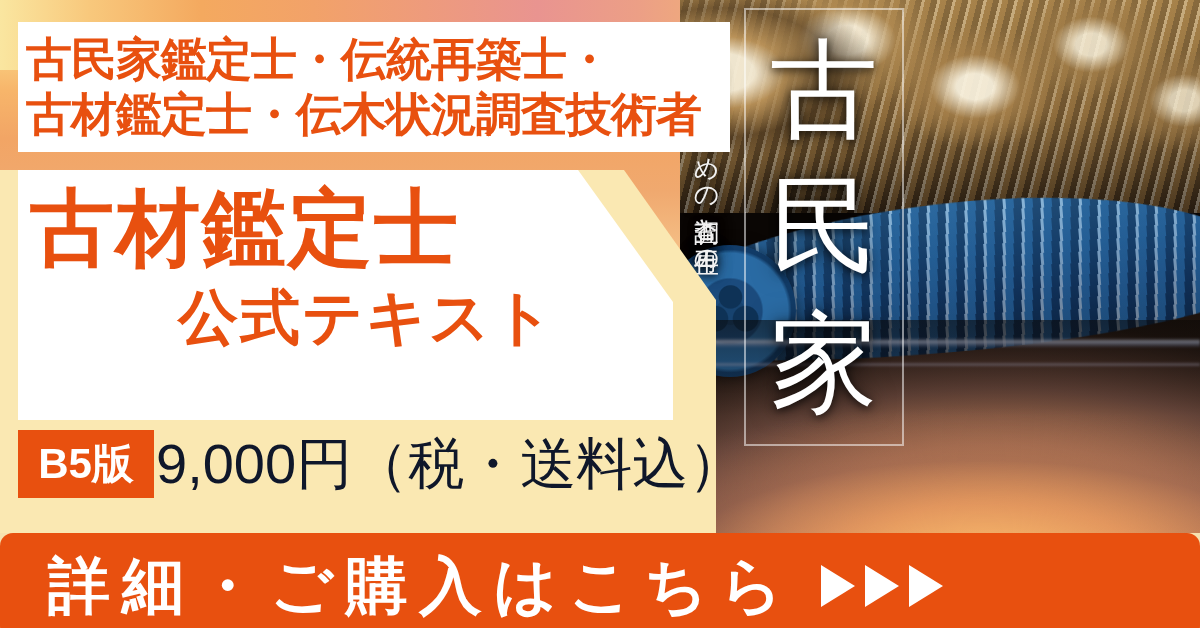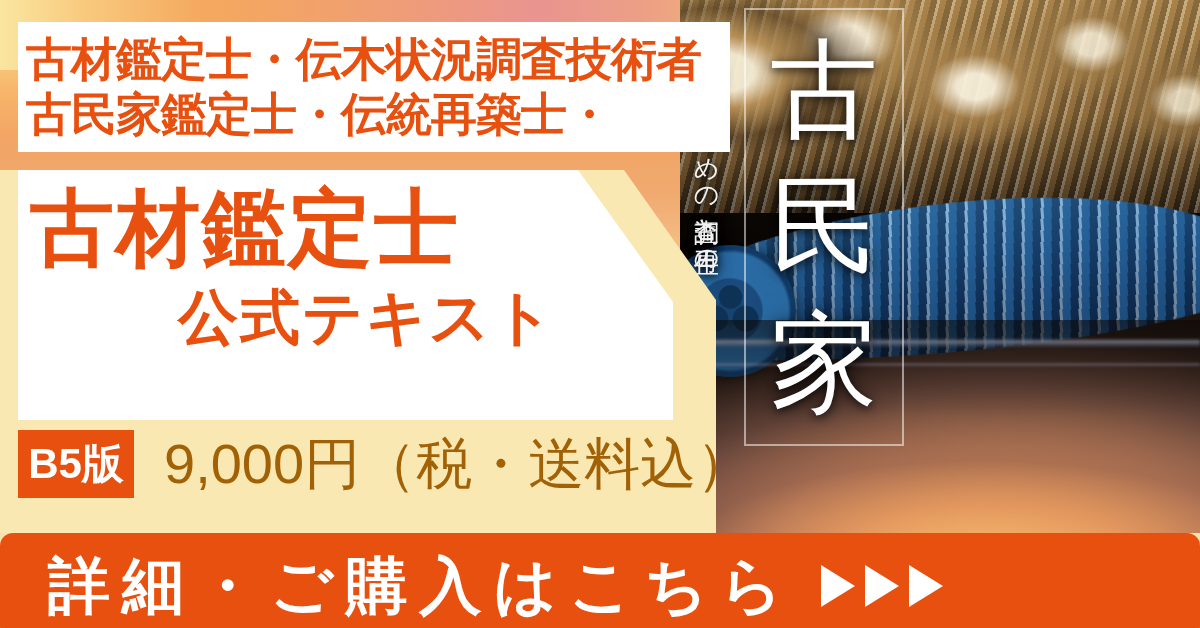--- a/index.html
+++ b/index.html
@@ -183,28 +183,28 @@
     letter-spacing:2px;white-space:nowrap;
   }
   .big-2{
     position:absolute;left:178px;top:288px;
     color:#e8500f;font-size:60px;line-height:1;font-weight:700;
     letter-spacing:2px;white-space:nowrap;
   }
 
   
   .badge{
-    position:absolute;left:18px;top:430px;width:116px;height:68px;
+    position:absolute;left:18px;top:430px;width:136px;height:68px;
     background:#e8500f;color:#fff;
     display:flex;align-items:center;justify-content:center;
     font-size:42px;font-weight:700;letter-spacing:0;
   }
   .price{
-    position:absolute;left:164px;top:432px;
-    color:#a16207;font-size:56px;line-height:64px;font-weight:400;
+    position:absolute;left:156px;top:432px;
+    color:#0f172a;font-size:56px;line-height:64px;font-weight:400;
     letter-spacing:0;white-space:nowrap;
   }
 
   
   .cta{
     position:absolute;left:0;top:533px;width:1200px;height:106px;
     background:#e8500f;
     display:flex;align-items:center;border-radius:13px;
   }
   .cta-text{
@@ -249,22 +249,22 @@
     </div>
     <div class="book-sub">伝統構法　古民家活用のための調査と再生の</div>
   </div>
 
   <div class="wedge"></div>
 
   <div class="panel-top"></div>
   <div class="panel-main"></div>
 
   <div class="cert-lines">
+    <div>古民家鑑定士・伝統再築士・</div>
     <div>古材鑑定士・伝木状況調査技術者</div>
-    <div>古民家鑑定士・伝統再築士・</div>
   </div>
 
   <div class="big-1">古材鑑定士</div>
   <div class="big-2">公式テキスト</div>
 
   <div class="badge">B5版</div>
   <div class="price">9,000円（税・送料込）</div>
 
   <div class="cta">
     <div class="cta-text">詳細・ご購入はこちら</div>

